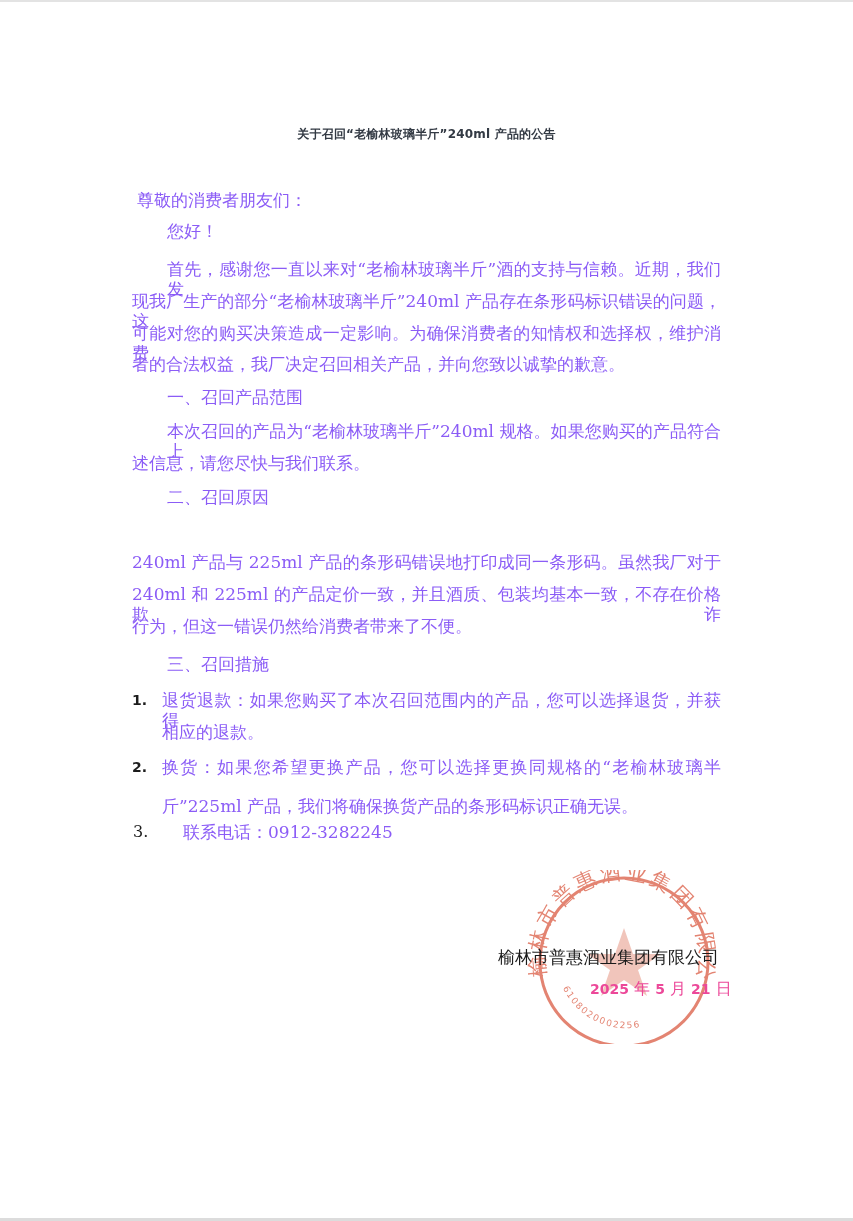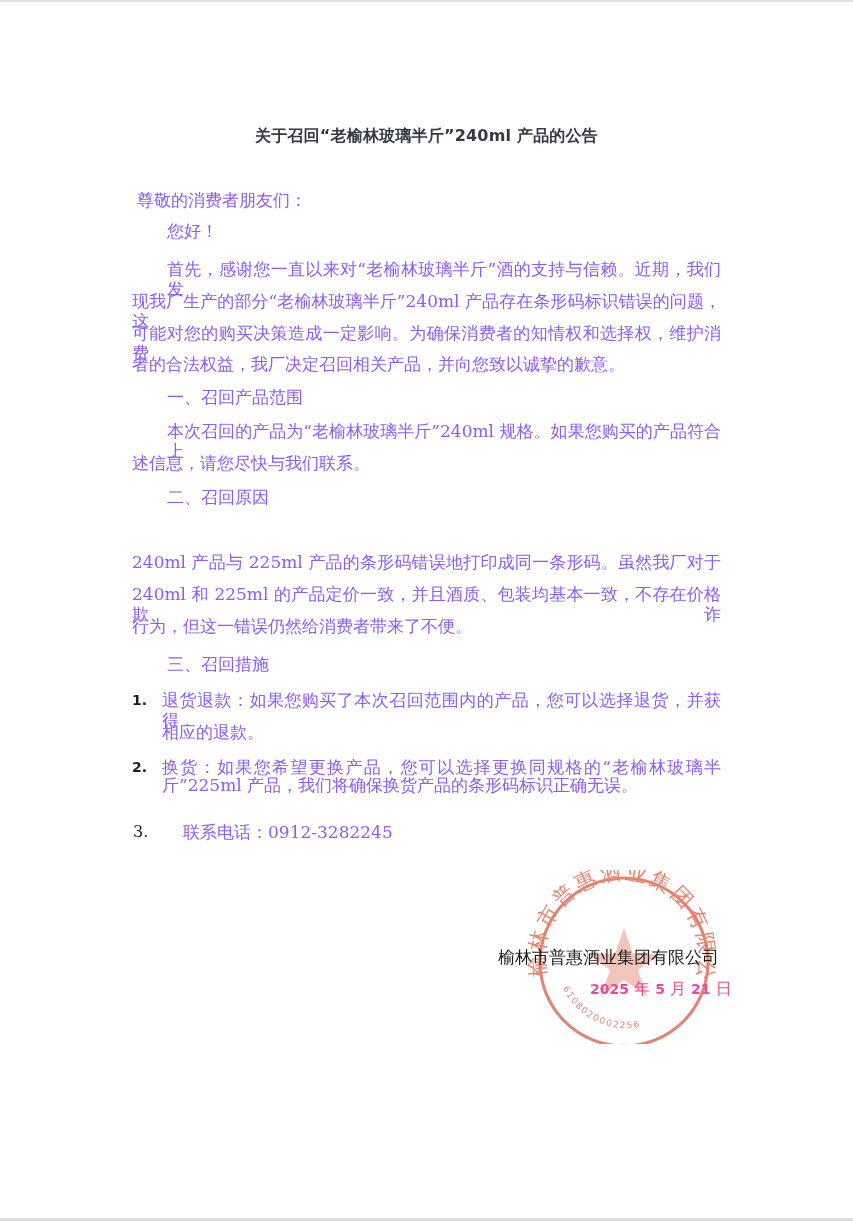--- a/index.html
+++ b/index.html
@@ -26,21 +26,21 @@
       box-sizing: border-box;
     }
     .title {
       position: absolute;
       top: 124px;
       left: 0;
       width: 853px;
       text-align: center;
       font-family: "DejaVu Sans", "Liberation Sans", sans-serif;
       font-weight: bold;
-      font-size: 16px;
+      font-size: 12px;
       color: #333a44;
       letter-spacing: 0.2px;
     }
     .line {
       position: absolute;
       font-size: 17px;
       white-space: nowrap;
       line-height: 20px;
       color: #8b5cf6;
     }
@@ -113,21 +113,21 @@
   <div class="line" style="left:132px; top:614px;">行为，但这一错误仍然给消费者带来了不便。</div>
 
   <div class="line" style="left:167px; top:652px;">三、召回措施</div>
 
   <div class="num" style="left:132px; top:688px;">1.</div>
   <div class="line justify" style="left:162px; top:688px; width:559px;">退货退款：如果您购买了本次召回范围内的产品，您可以选择退货，并获得</div>
   <div class="line" style="left:162px; top:720px;">相应的退款。</div>
 
   <div class="num" style="left:132px; top:755px;">2.</div>
   <div class="line justify" style="left:162px; top:755px; width:559px;">换货：如果您希望更换产品，您可以选择更换同规格的“老榆林玻璃半</div>
-  <div class="line" style="left:162px; top:773px;">斤”225ml 产品，我们将确保换货产品的条形码标识正确无误。</div>
+  <div class="line" style="left:162px; top:794px;">斤”225ml 产品，我们将确保换货产品的条形码标识正确无误。</div>
 
   <div class="num plain" style="left:133px; top:820px;">3.</div>
   <div class="line" style="left:168px; top:820px;margin-left:15px;">联系电话：0912-3282245</div>
 
   <svg class="stamp" viewBox="0 0 206 174">
     <defs>
       <path id="ringPath" d="M 27,112 A 78,78 0 1,1 175,112" fill="none"></path>
       <path id="codePath" d="M 42,118 A 70,70 0 0,0 160,132" fill="none"></path>
     </defs>
     <g opacity="0.72">

